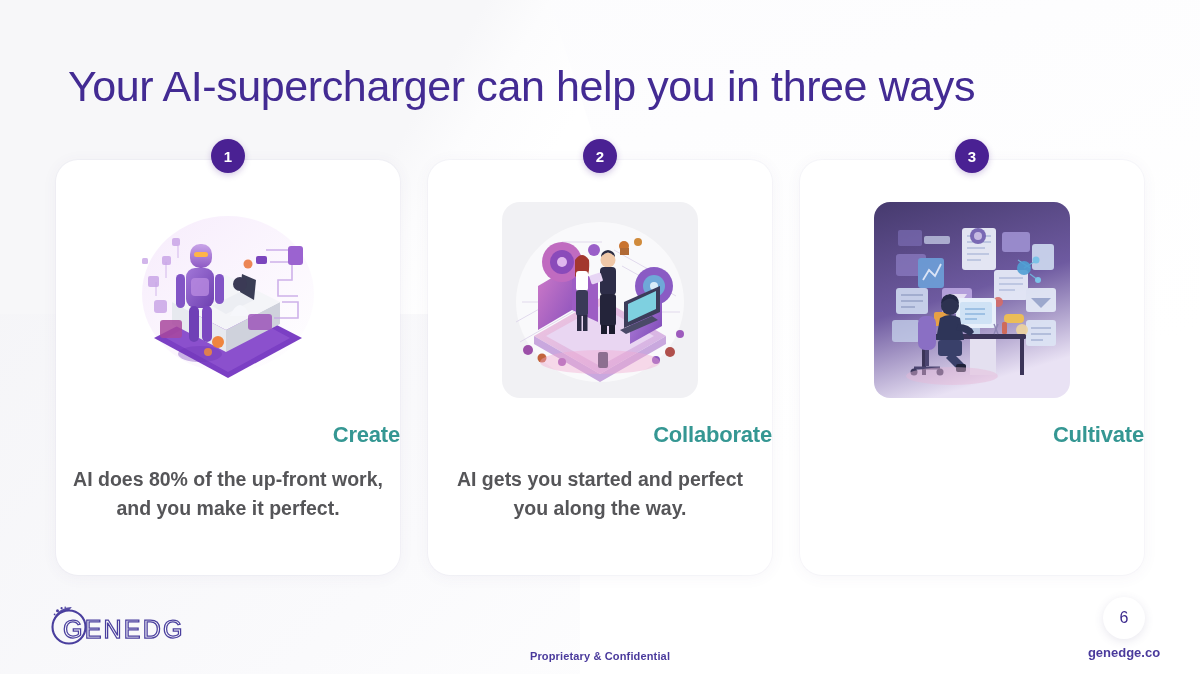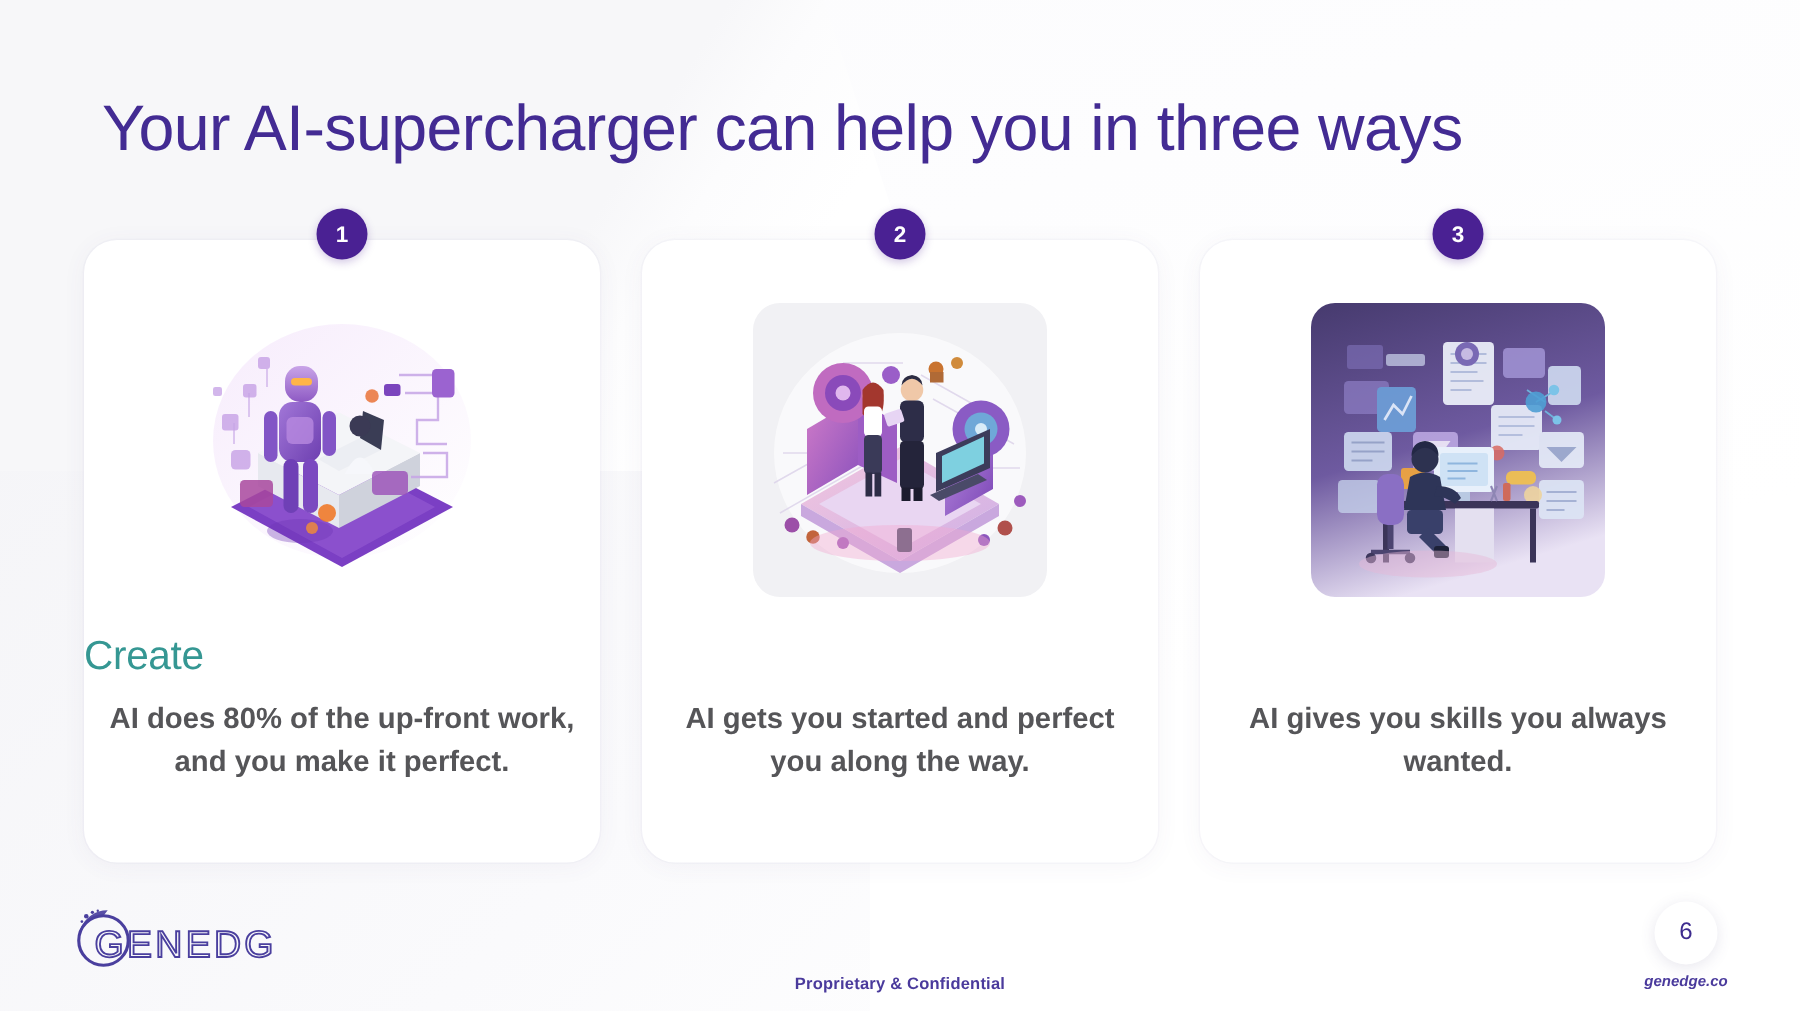--- a/index.html
+++ b/index.html
@@ -90,23 +90,23 @@
     transform: translateX(-50%);
     width: 196px; height: 196px;
     overflow: hidden;
   }
   .art svg { display: block; width: 196px; height: 196px; }
 
   .card-title {
     position: absolute;
     top: 262px;
     left: 0; right: 0;
-    text-align: left;
-    font-size: 27px;
-    font-weight: normal;
+    text-align: right;
+    font-size: 22px;
+    font-weight: bold;
     color: #359793;
     letter-spacing: -0.2px;
   }
   .card-desc {
     position: absolute;
     top: 305px;
     left: 14px; right: 14px;
     text-align: center;
     font-size: 19.5px;
     line-height: 29px;
@@ -144,24 +144,23 @@
     border-radius: 50%;
     background: #ffffff;
     box-shadow: 0 2px 10px rgba(80,70,120,0.13);
     display: flex;
     align-items: center;
     justify-content: center;
     font-size: 16px;
     color: #3d2b8e;
   }
   .siteurl {
-    font-size: 10px;
+    font-size: 13px;
     font-weight: bold;
     color: #4a3a9c;
-    font-style: italic;
   }
 </style>
 </head>
 <body>
 
 <div class="slide">
 
   <div class="bg-wash-a"></div>
   <div class="bg-wash-c"></div>
   <div class="bg-wash-b"></div>
@@ -332,20 +331,21 @@
             <circle cx="178" cy="132" r="4" fill="#9d5bbd"></circle>
           </g>
           <rect x="96" y="150" width="10" height="16" rx="2" fill="#4a4a66"></rect>
 
           <circle cx="92" cy="48" r="6" fill="#9a5ec8"></circle>
 
           <ellipse cx="98" cy="160" rx="60" ry="12" fill="#f2a8cf" opacity=".4"></ellipse>
         </svg>
       </div>
 
+      <div class="card-title">Collaborate</div>
       <div class="card-desc">AI gets you started and perfect you along the way.</div>
     </div>
 
     <div class="card c3">
       <div class="badge">3</div>
 
       <div class="art">
         <svg viewBox="0 0 196 196">
           <defs>
             <linearGradient id="bg3" x1="0" y1="0" x2="0.3" y2="1">
@@ -437,21 +437,21 @@
           <circle cx="40" cy="170" r="3.5" fill="#3c375c"></circle>
           <circle cx="66" cy="170" r="3.5" fill="#3c375c"></circle>
 
           <ellipse cx="78" cy="174" rx="46" ry="9" fill="#e6b9d8" opacity=".45"></ellipse>
 
           <rect x="128" y="120" width="5" height="12" rx="1.5" fill="#cf6a5a"></rect>
           <path d="M120 122 l4 10 M124 122 l-4 10" stroke="#8e86b4" stroke-width="1.4"></path>
         </svg>
       </div>
 
-      <div class="card-desc">AI gives you skills you always wanted.</div>
+      <div class="card-title">Cultivate</div>
     </div>
 
   </div>
 
   <div class="logo">
     <svg viewBox="0 0 146 56">
       <g fill="none" stroke="#4a3f9e" stroke-width="2.1">
         <path d="M36 14 a16.5 16.5 0 1 0 9 29.5 a16.5 16.5 0 1 0 -9 -29.5 Z" opacity="0"></path>
         <circle cx="31" cy="29" r="16.5"></circle>
       </g>

